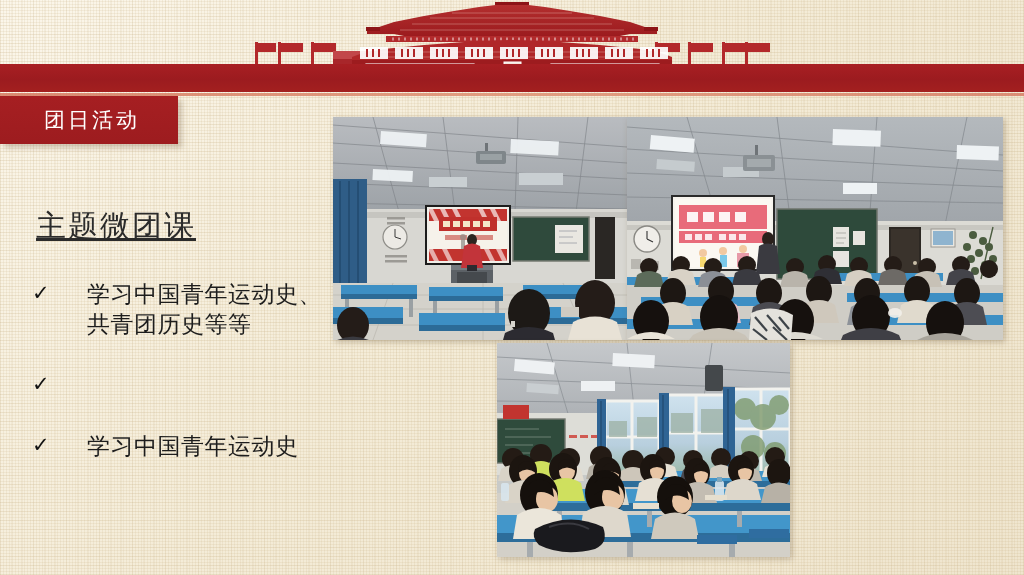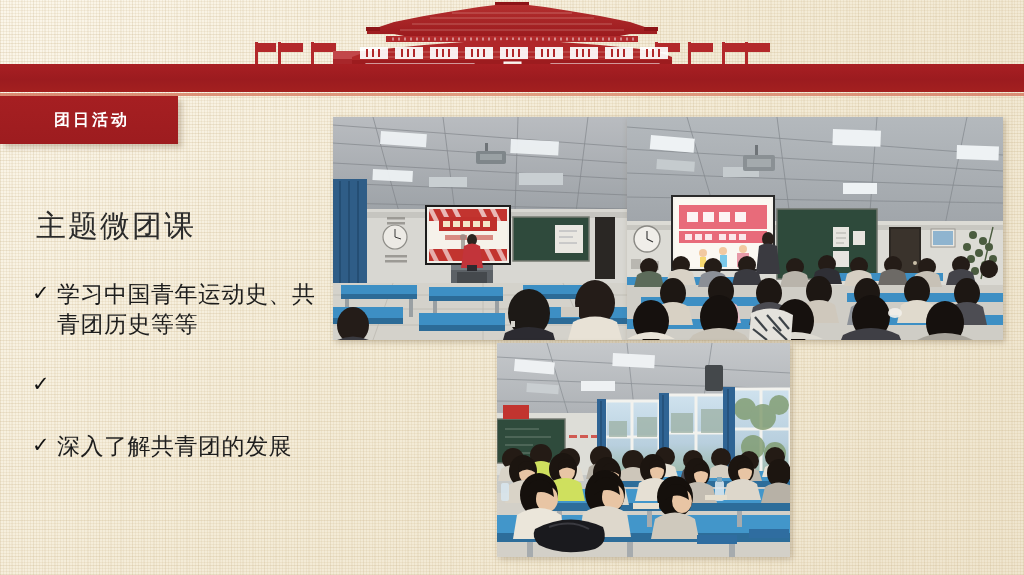--- a/index.html
+++ b/index.html
@@ -62,54 +62,55 @@
     width: 178px;
     height: 48px;
     background: linear-gradient(180deg, #a61f22 0%, #9d1c1f 100%);
     box-shadow: 4px 4px 5px rgba(120,95,70,0.30);
     display: flex;
     align-items: center;
     justify-content: center;
   }
   #title-text {
     color: #ffffff;
-    font-size: 16px;
+    font-size: 21px;
     letter-spacing: 3px;
-    font-weight: 700;
+    font-weight: 400;
     padding-left: 6px;
   }
 
   
   #content-heading {
     position: absolute;
     left: 36px;
     top: 206px;
     font-size: 30px;
     color: #2b2b2b;
     letter-spacing: 2px;
+    text-decoration: underline;
   }
 
   .bullet {
     position: absolute;
     left: 32px;
     display: flex;
     align-items: flex-start;
     color: #1d1d1d;
     font-size: 23px;
     line-height: 1.32;
     letter-spacing: 0.5px;
   }
   .bullet .check {
     flex: 0 0 auto;
     font-size: 21px;
     margin-right: 7px;
     line-height: 1.32;
     color: #111111;
   }
-  .bullet .btext { display: block; }
+  .bullet .btext { display: block; margin-left: 30px; }
   #bullet-0 { top: 279px; width: 300px; }
   #bullet-1 { top: 370px; }
   #bullet-2 { top: 431px; }
 
   
   .photo {
     position: absolute;
     overflow: hidden;
     box-shadow: 2px 2px 6px rgba(110,88,60,0.35);
   }
@@ -369,21 +370,21 @@
 
   <div class="bullet" id="bullet-0">
     <span class="check">✓</span>
     <span class="btext">学习中国青年运动史、共青团历史等等</span>
   </div>
   <div class="bullet" id="bullet-1">
     <span class="check">✓</span>
   </div>
   <div class="bullet" id="bullet-2">
     <span class="check">✓</span>
-    <span class="btext">深入了解共青团的发展</span>
+    <span class="btext">学习中国青年运动史</span>
   </div>
 
   <div class="photo" id="photo-lecture-hall">
     <svg viewBox="0 0 294 223" preserveAspectRatio="none" xmlns="http://www.w3.org/2000/svg">
       <defs>
         <linearGradient id="p1ceil" x1="0" y1="0" x2="0" y2="1">
           <stop offset="0%" stop-color="#b9bcc0"></stop>
             <stop offset="100%" stop-color="#9da2a7"></stop>
         </linearGradient>
       </defs>

